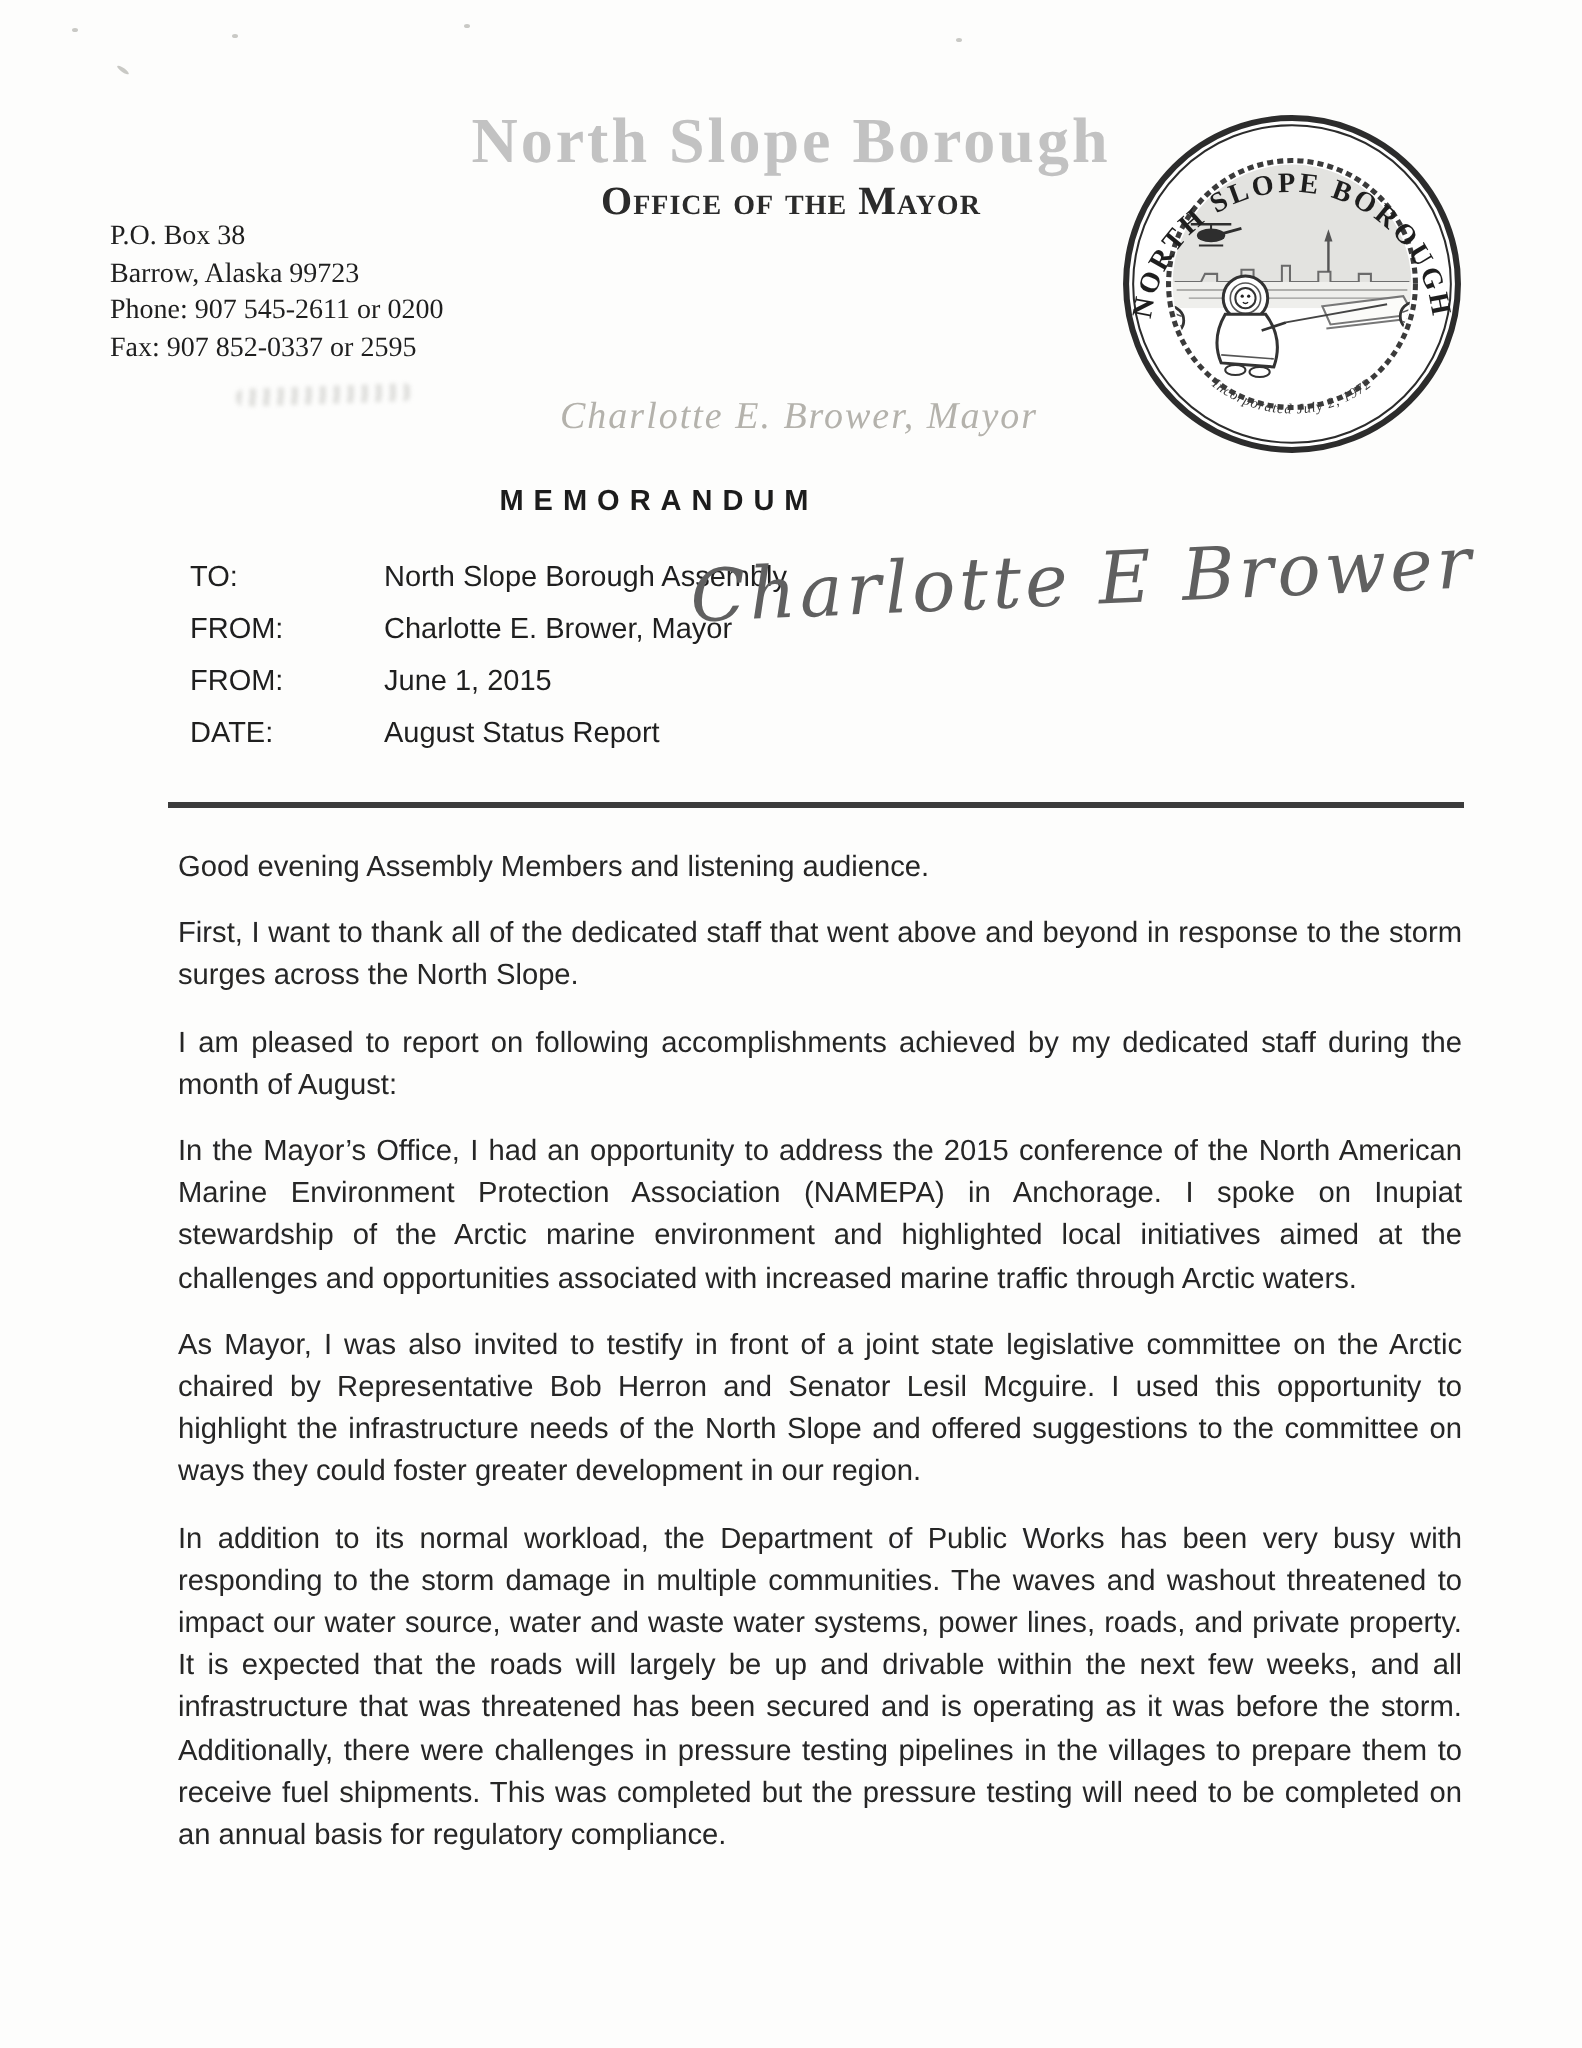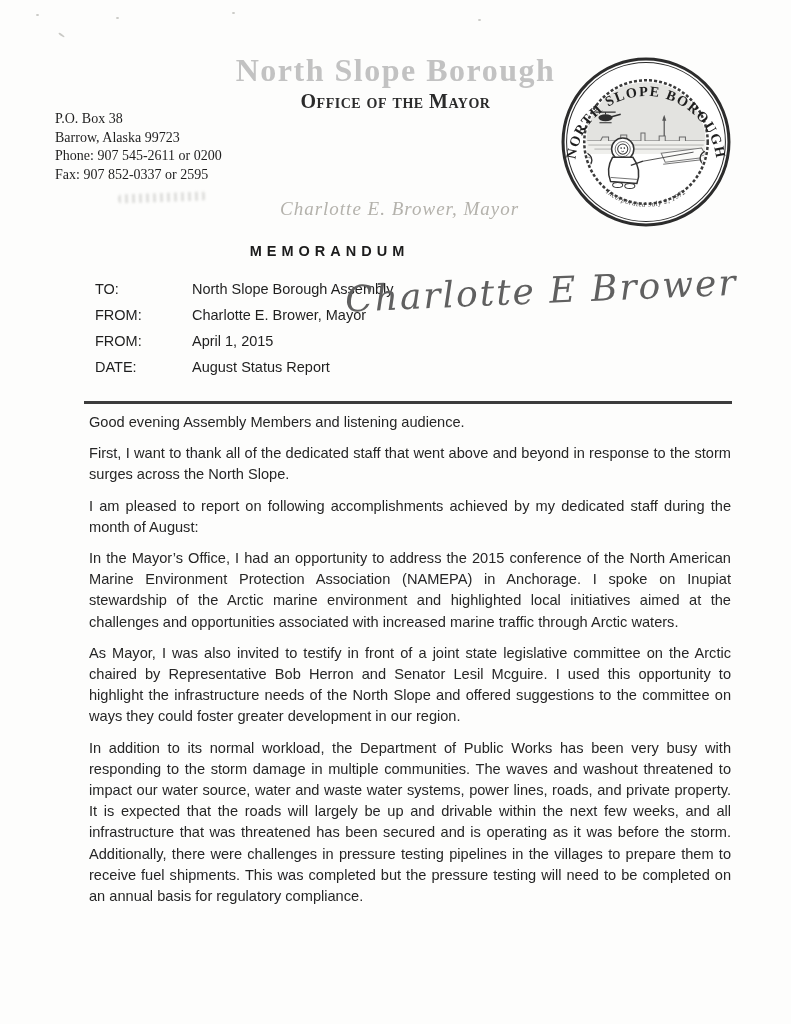--- a/index.html
+++ b/index.html
@@ -57,21 +57,21 @@
     position:absolute;top:270px;left:345px;width:400px;
     font-family:"DejaVu Serif", serif;font-style:italic;font-size:36px;
     color:#606060;letter-spacing:2px;transform:rotate(-2.5deg);white-space:nowrap;
   }
   .divider{position:absolute;top:401px;left:84px;width:648px;height:3px;background:#3c3c3c;}
   
   .memo-body{
     position:absolute;top:412px;left:89px;width:642px;
     font-size:14.6px;line-height:21.2px;color:#262626;text-align:justify;
   }
-  .memo-body p{margin:0 0 10px 0;}
+  .memo-body p{margin:12px 0 10px 0;}
   .memo-body b{font-weight:400;}
 </style>
 </head>
 <body>
 
 <div class="page">
 
   <div class="specks">
     <span class="sp1"></span>
       <span class="sp2"></span>
@@ -155,21 +155,21 @@
       <div class="frow">
         <span class="flabel">TO:</span>
         <span class="fvalue">North Slope Borough Assembly</span>
       </div>
       <div class="frow">
         <span class="flabel">FROM:</span>
         <span class="fvalue">Charlotte E. Brower, Mayor</span>
       </div>
       <div class="frow">
         <span class="flabel">FROM:</span>
-        <span class="fvalue">April 1, 2015</span>
+        <span class="fvalue">June 1, 2015</span>
       </div>
       <div class="frow">
         <span class="flabel">DATE:</span>
         <span class="fvalue">August Status Report</span>
       </div>
     </div>
 
   <div class="signature">Charlotte E Brower</div>
 
   <div class="divider"></div>

